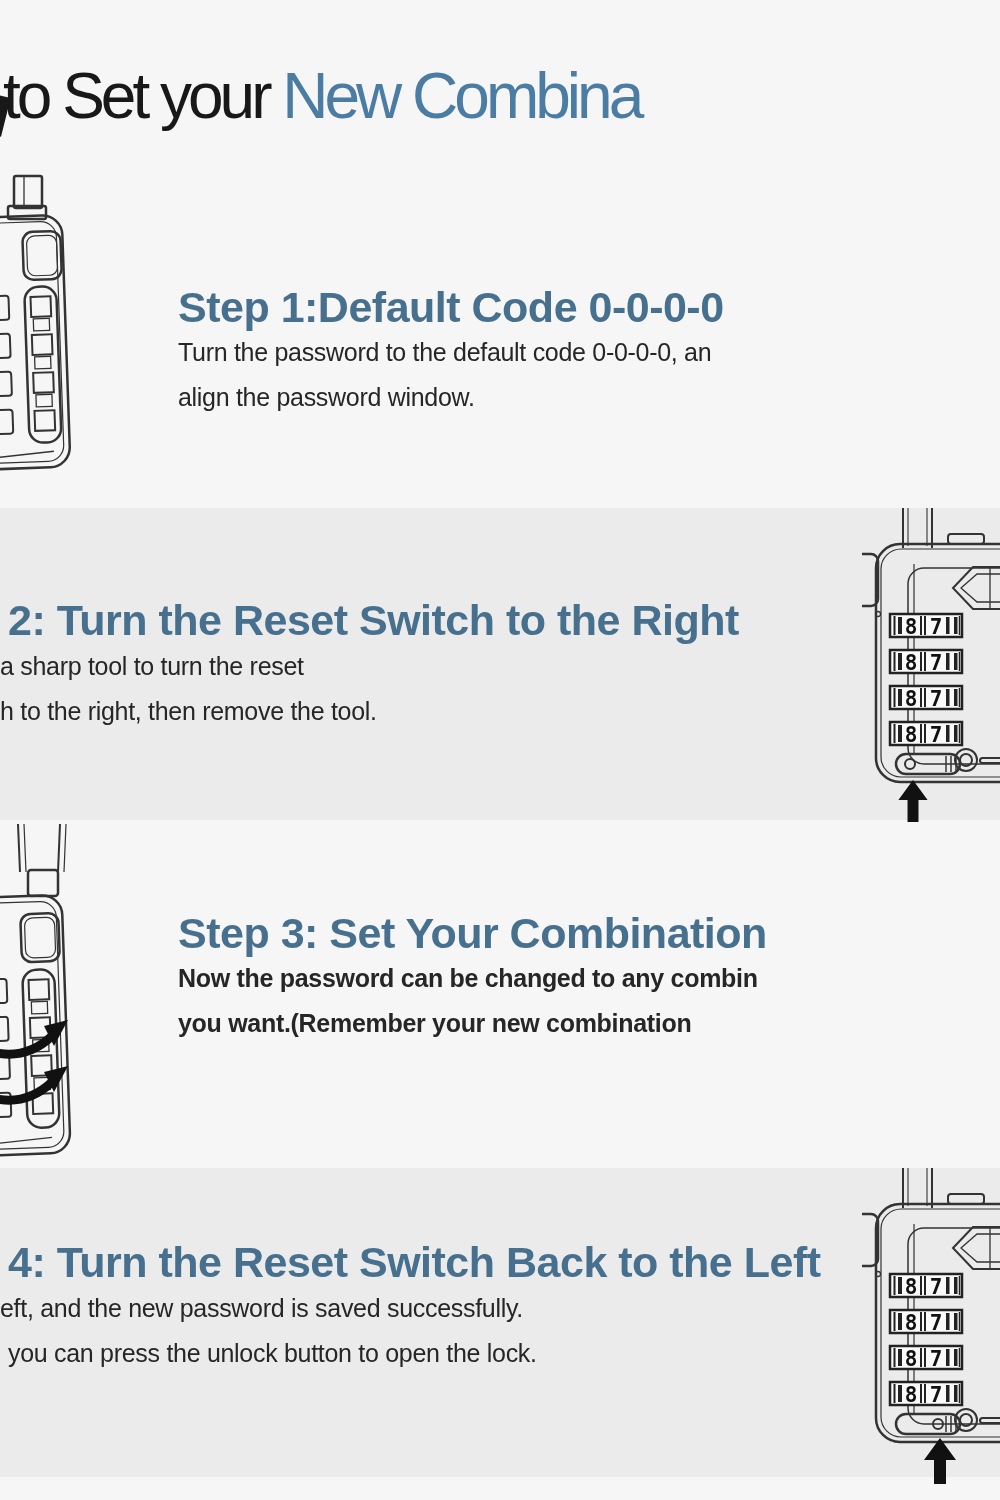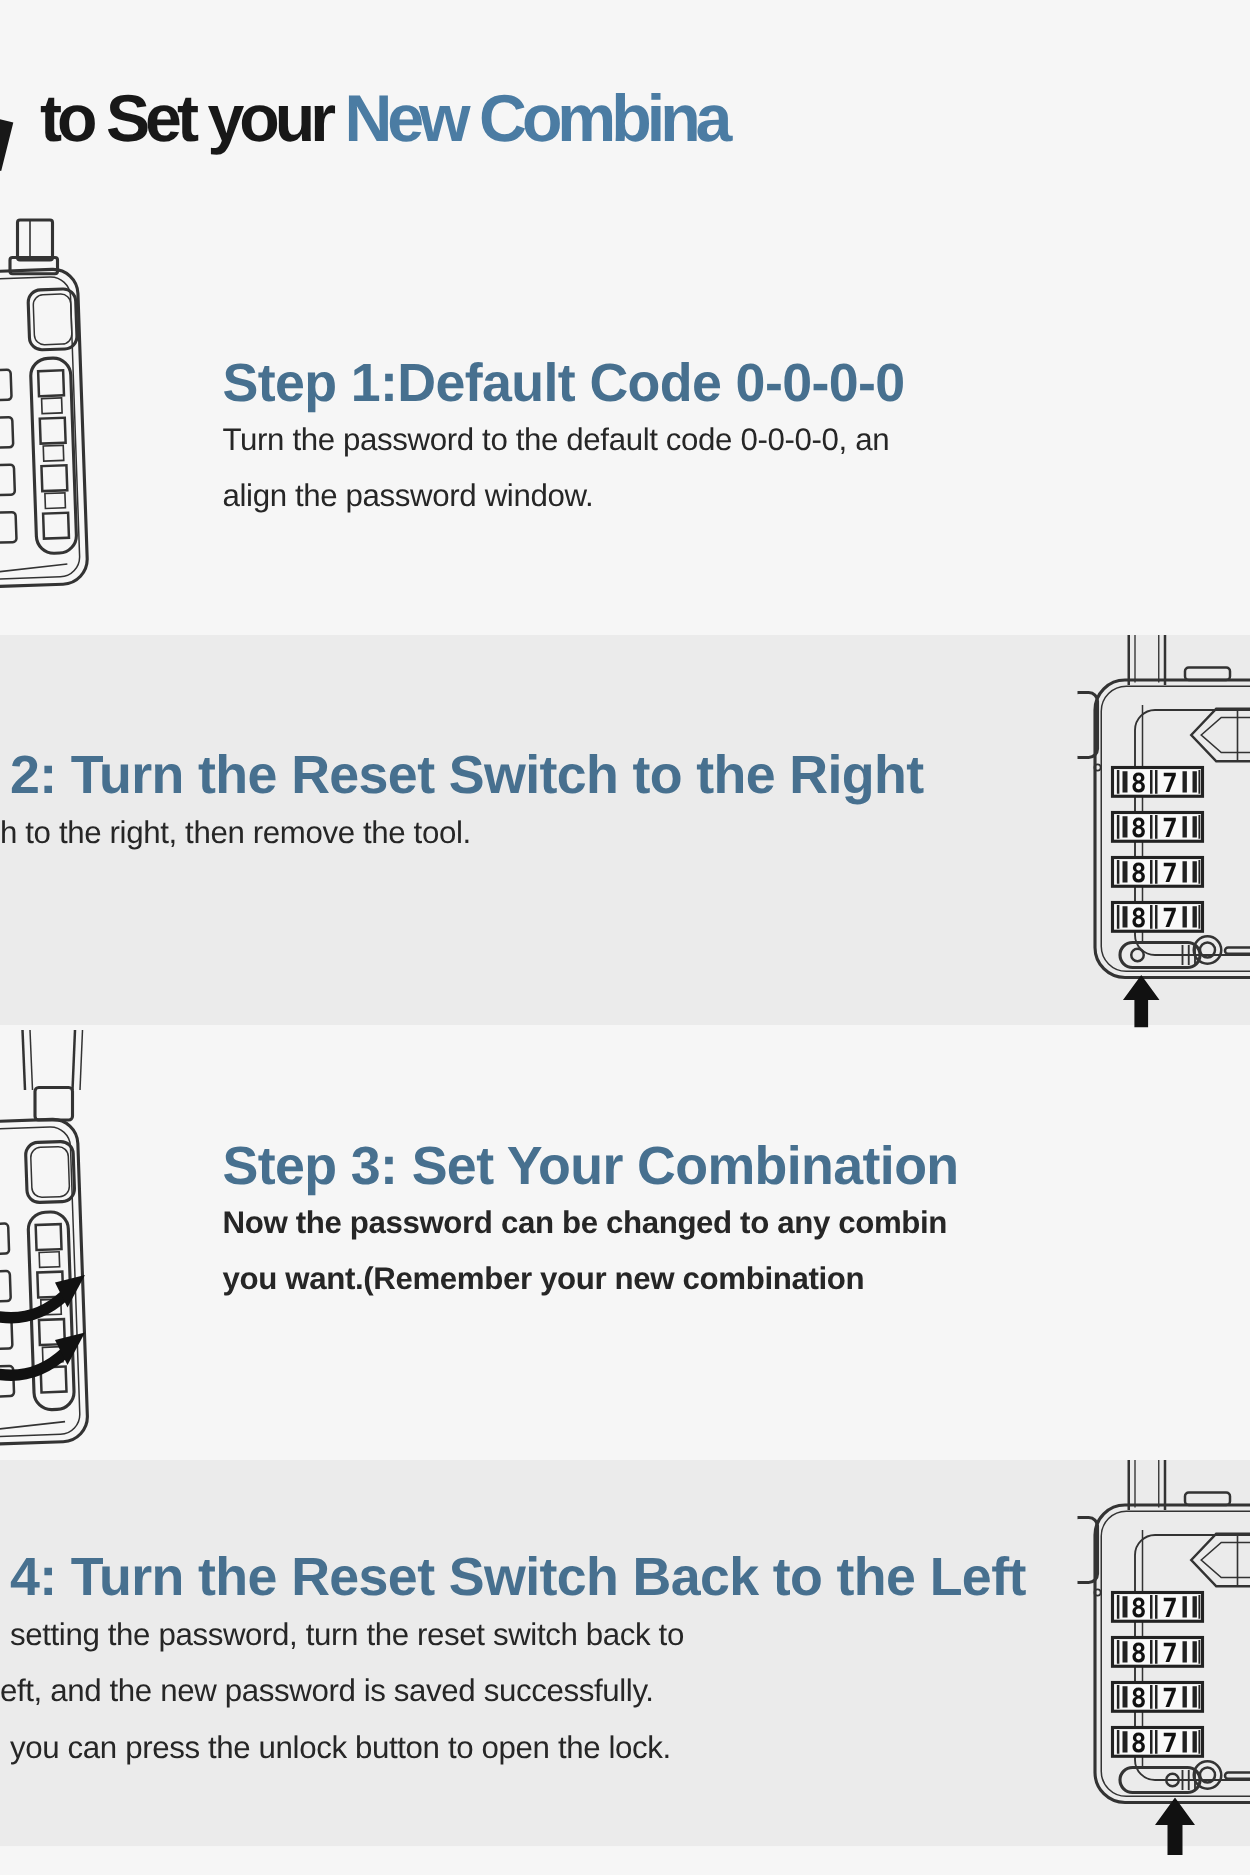--- a/index.html
+++ b/index.html
@@ -1,22 +1,22 @@
 <!DOCTYPE html>
 <html><head>
 <meta charset="utf-8">
 <style>
   html,body{margin:0;padding:0;}
   body{width:1000px;height:1500px;overflow:hidden;position:relative;
        font-family:"Liberation Sans",sans-serif;background:#f6f6f6;}
   .band{position:absolute;left:0;width:1000px;}
   .band-light{background:#f6f6f6;}
   .band-gray{background:#ebebeb;}
-  .title{position:absolute;top:52px;left:32px;white-space:nowrap;
-         font-size:53px;font-weight:bold;letter-spacing:-4px;color:#181818;line-height:88px;}
+  .title{position:absolute;top:52px;left:3px;white-space:nowrap;
+         font-size:64px;font-weight:normal;letter-spacing:-4px;color:#181818;line-height:88px;}
   .title .accent{color:#4b7ca3;}
   .frag{position:absolute;left:-6px;top:96px;width:12px;height:40px;background:#181818;
         transform:rotate(14deg);}
   .step-heading{position:absolute;white-space:nowrap;font-size:43px;font-weight:bold;
                 letter-spacing:-0.5px;color:#47708f;line-height:40px;}
   .step-body{position:absolute;font-size:25px;color:#262626;letter-spacing:-0.3px;}
   .step-body .line{white-space:nowrap;height:45px;line-height:45px;}
   .pad8{padding-left:8px;}
   svg{position:absolute;overflow:hidden;}
   .wheel-digit{font-family:"DejaVu Sans Mono",monospace;font-size:21px;font-weight:bold;
@@ -35,32 +35,32 @@
 <div class="title"><span>to Set your</span><span> </span><span class="accent">New Combina</span></div>
 
 <div class="step-heading" style="top:287px;left:178px;">Step 1:Default Code 0-0-0-0</div>
 <div class="step-body" style="top:330px;left:178px;">
   <div class="line">Turn the password to the default code 0-0-0-0, an</div>
   <div class="line">align the password window.</div>
 </div>
 
 <div class="step-heading" style="top:600px;left:8px;">2: Turn the Reset Switch to the Right</div>
 <div class="step-body" style="top:644px;left:0;">
+  <div class="line">a sharp tool to turn the reset</div>
   <div class="line">h to the right, then remove the tool.</div>
 </div>
 
 <div class="step-heading" style="top:913px;left:178px;">Step 3: Set Your Combination</div>
 <div class="step-body" style="top:956px;left:178px;font-weight:bold;">
   <div class="line">Now the password can be changed to any combin</div>
   <div class="line">you want.(Remember your new combination</div>
 </div>
 
 <div class="step-heading" style="top:1242px;left:8px;">4: Turn the Reset Switch Back to the Left</div>
 <div class="step-body" style="top:1286px;left:0;">
-  <div class="line pad8">setting the password, turn the reset switch back to</div>
   <div class="line">eft, and the new password is saved successfully.</div>
   <div class="line pad8">you can press the unlock button to open the lock.</div>
 </div>
 
 <svg style="left:0;top:170px;" width="80" height="310" viewBox="0 0 80 310">
   <g fill="none" stroke="#333" stroke-width="2.5">
     <rect x="14" y="6" width="28" height="32" rx="2"></rect>
     <line x1="24" y1="6" x2="24" y2="38" stroke-width="1.3"></line>
     <rect x="8" y="36" width="38" height="13" rx="2"></rect>
   </g>

